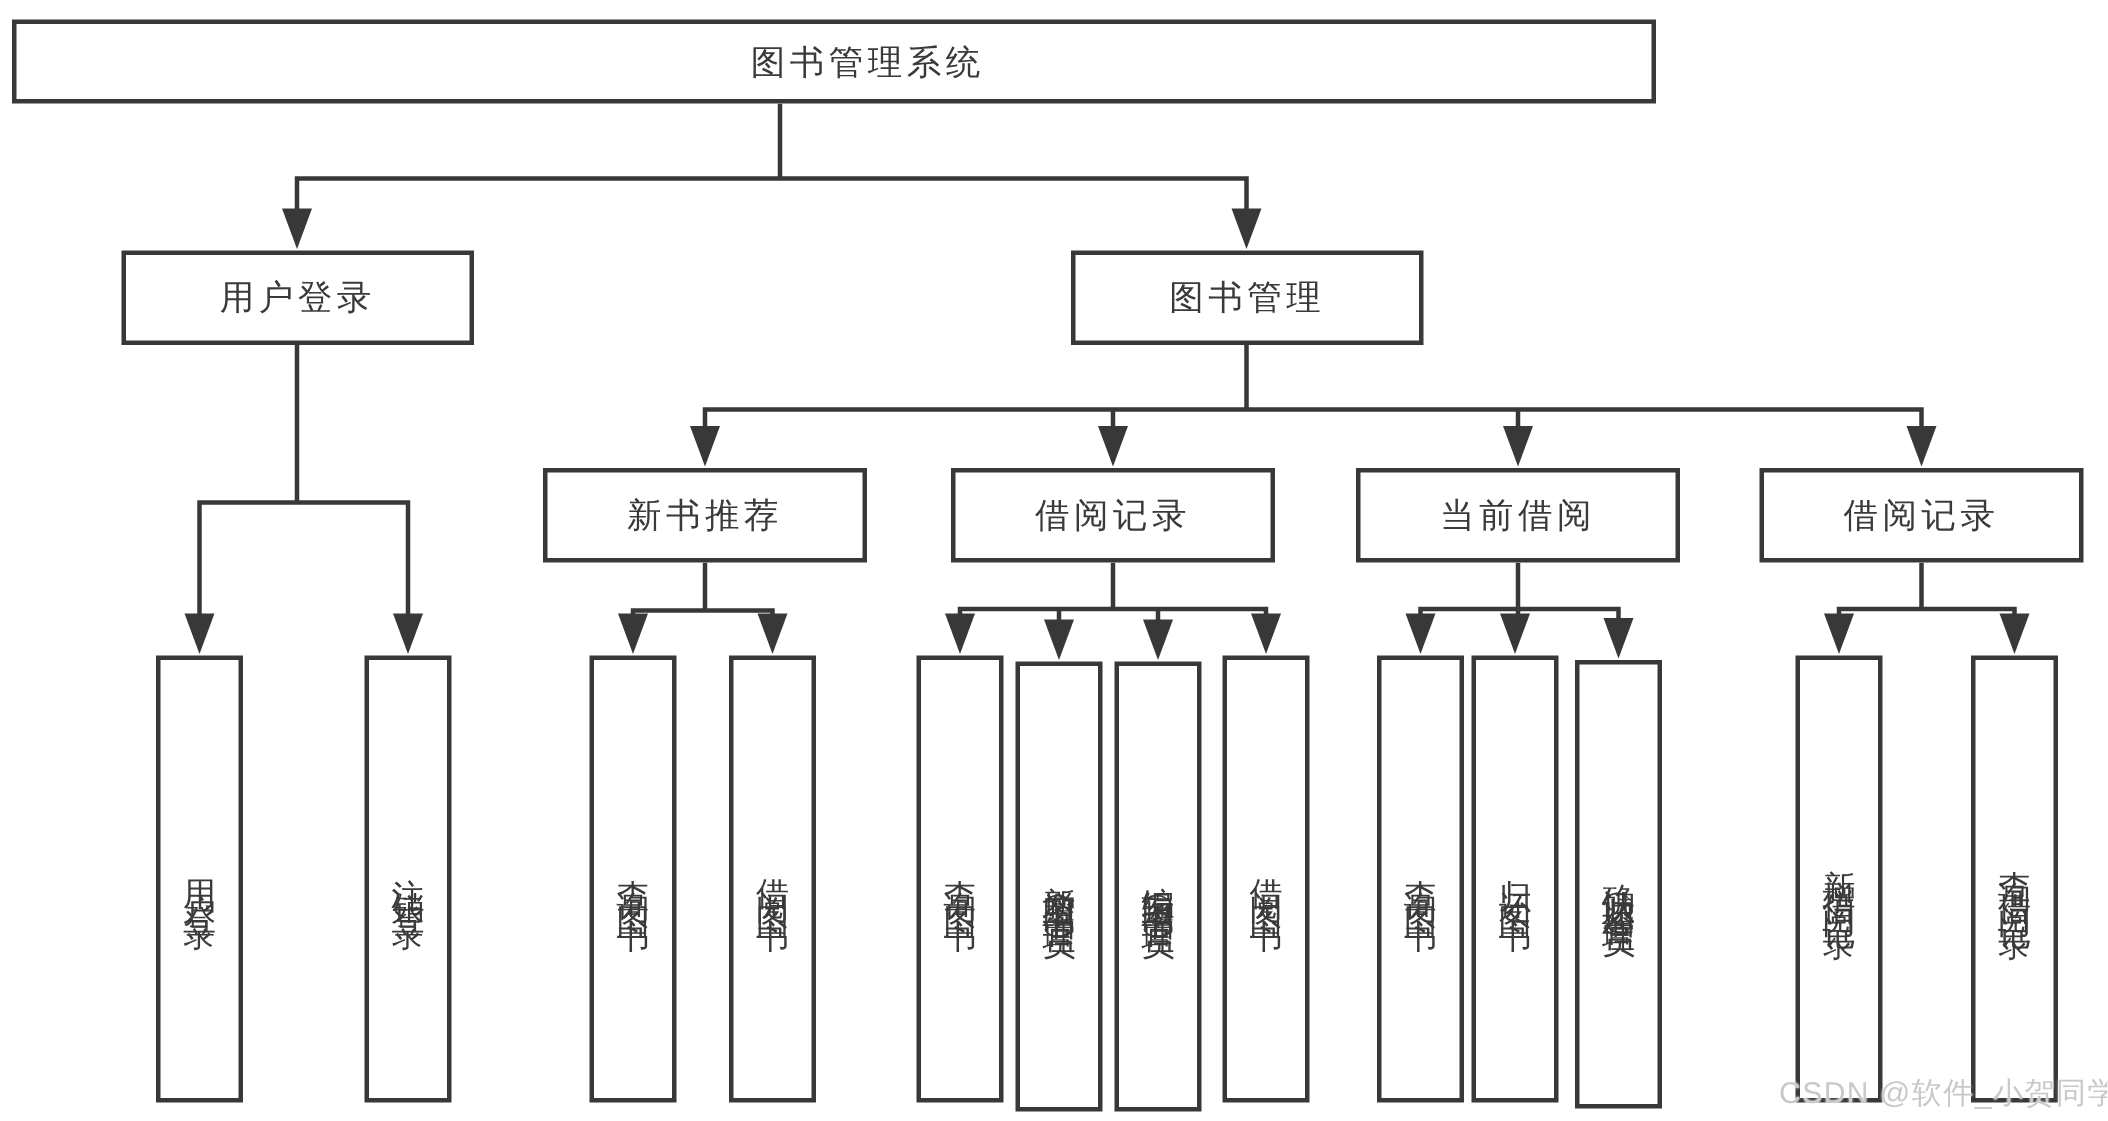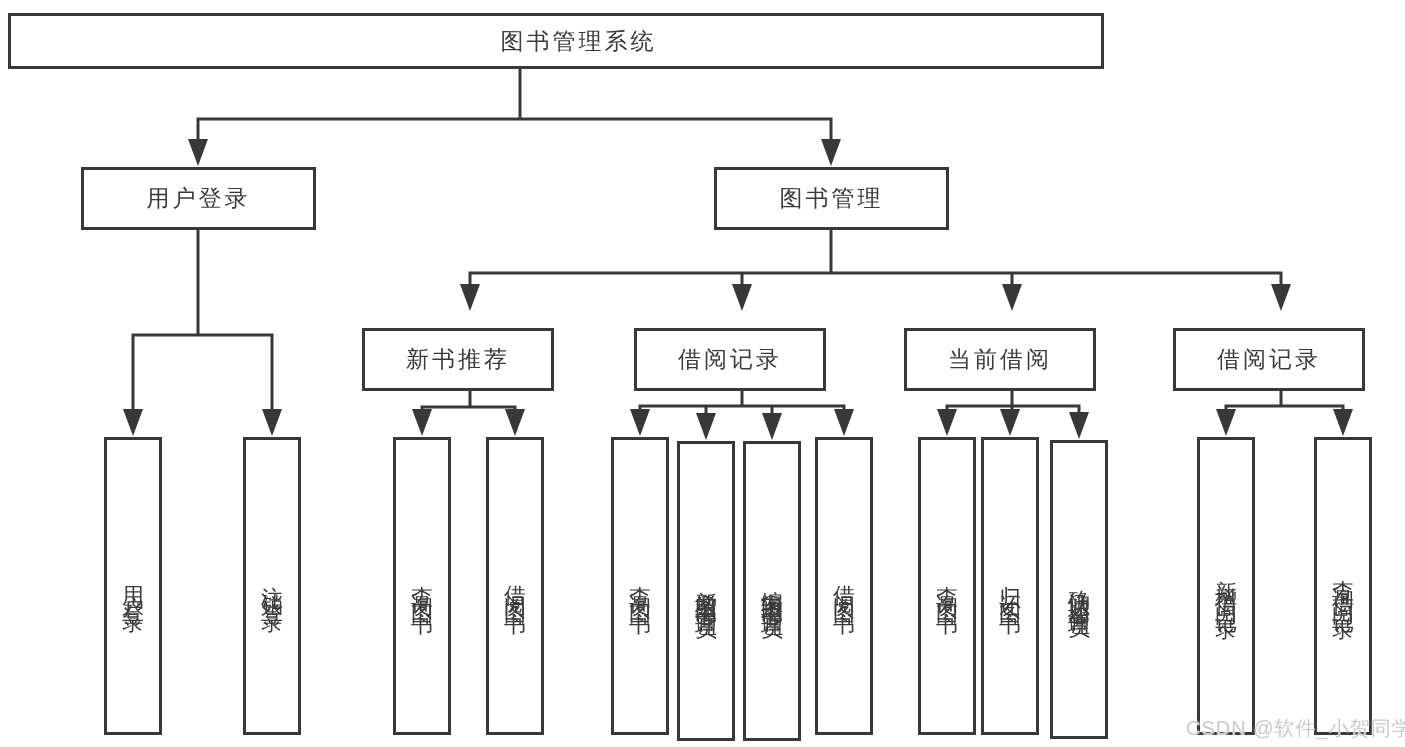--- a/index.html
+++ b/index.html
@@ -23,21 +23,21 @@
     z-index:2;
   }
   .hlbl{
     font-size:23px;
     letter-spacing:3px;
     white-space:nowrap;
     color:#3a3a3a;
   }
   .root{left:8px;top:13px;width:1096px;height:56px;padding-left:45px;}
   .lvl2{top:167px;width:235px;height:63px;}
-  .lvl3{top:328px;width:192px;height:63px;}
+  .lvl3{top:312px;width:216px;height:63px;}
   .leaf{top:437px;width:58px;height:298px;}
   .vlbl{
     writing-mode:vertical-rl;
     text-orientation:mixed;
     font-size:22px;
     line-height:1;
     color:#3a3a3a;
     white-space:nowrap;
   }
   .ls9{letter-spacing:9px;}

